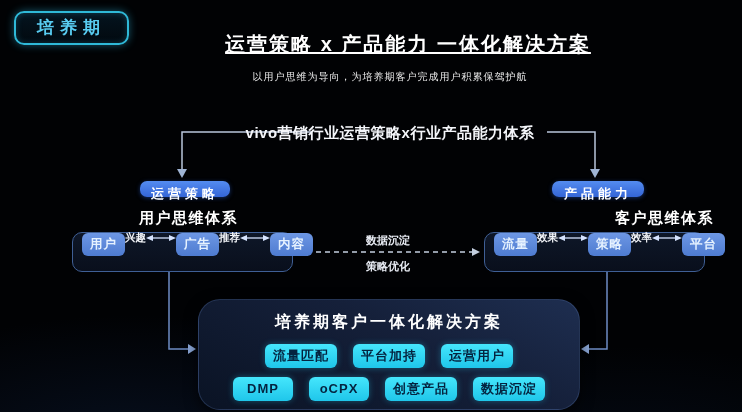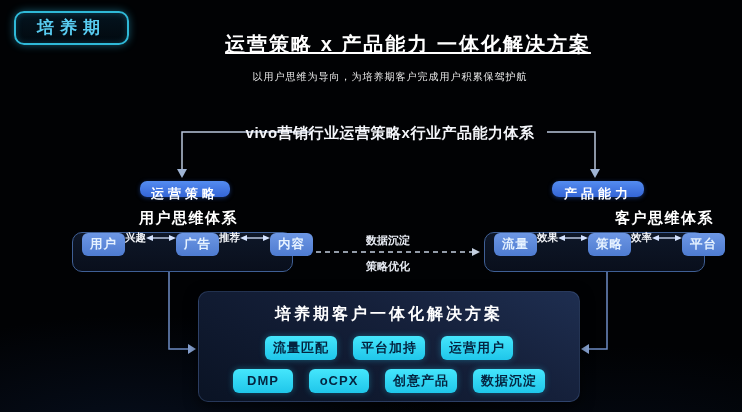--- a/index.html
+++ b/index.html
@@ -66,22 +66,22 @@
     white-space:nowrap;
   }
   .rel{display:flex;flex-direction:row;align-items:center;transform:translateY(-1px);}
   .rel-label{font-size:10.5px;font-weight:bold;color:#f2f4f8;line-height:11px;margin-bottom:1px;white-space:nowrap;}
   
   .exch{position:absolute;left:388px;transform:translateX(-50%);font-size:11px;font-weight:bold;color:#e8ecf4;white-space:nowrap;}
   .exch-top{top:233px;}
   .exch-bottom{top:259px;}
   
   .panel{
-    position:absolute;left:198px;top:291px;width:382px;height:111px;box-sizing:border-box;
-    border-radius:10px;border:1px solid rgba(90,120,175,.30);
+    position:absolute;left:198px;top:299px;width:382px;height:111px;box-sizing:border-box;
+    border-radius:22px;border:1px solid rgba(90,120,175,.30);
     background:linear-gradient(205deg,#1e2e50 0%,#15203a 40%,#0a1324 100%);
     box-shadow:0 4px 14px rgba(0,0,0,.6);
   }
   .panel-title{
     margin-top:12px;text-align:center;font-size:16px;font-weight:bold;letter-spacing:3px;color:#fff;
   }
   .btn-row{display:flex;justify-content:center;gap:16px;}
   .btn-row-1{margin-top:11px;}
   .btn-row-2{margin-top:9px;}
   .cyan-btn{

